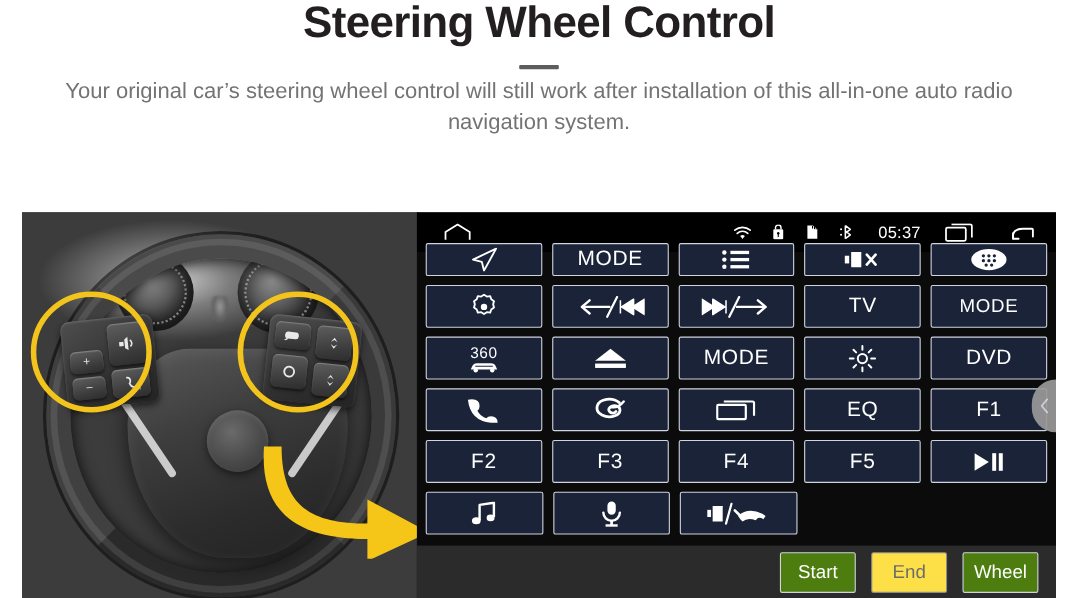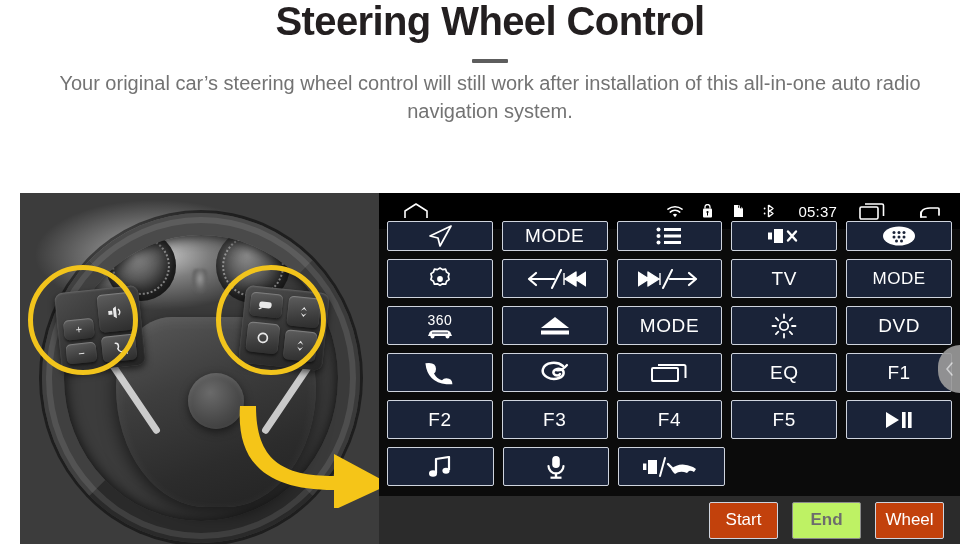--- a/index.html
+++ b/index.html
@@ -196,22 +196,22 @@
     display:flex; align-items:center; justify-content:flex-end;
     gap: 14px; padding-right: 16px;
   }
   .act {
     width: 69px; height: 37px;
     border-radius: 2px;
     display:flex; align-items:center; justify-content:center;
     font-size: 17px; color:#fff;
     border: 1.5px solid transparent;
   }
-  .act.primary { background: #c2410c; border-color:#cfd4de; }
-  .act.disabled { background: #bef264; color: #6d6d6d; border-color:#8b8b8b;font-weight:bold; }
+  .act.primary { background: #4d7c0f; border-color:#cfd4de; }
+  .act.disabled { background: #fde047; color: #6d6d6d; border-color:#8b8b8b; }
 
   .drawer-tab {
     position:absolute; right: 0; top: 152px;
     width: 22px; height: 48px;
     background: #9a9a9a;
     border-radius: 24px 0 0 24px;
     display:flex; align-items:center; justify-content:center;
     opacity: .92;
   }
 </style>

